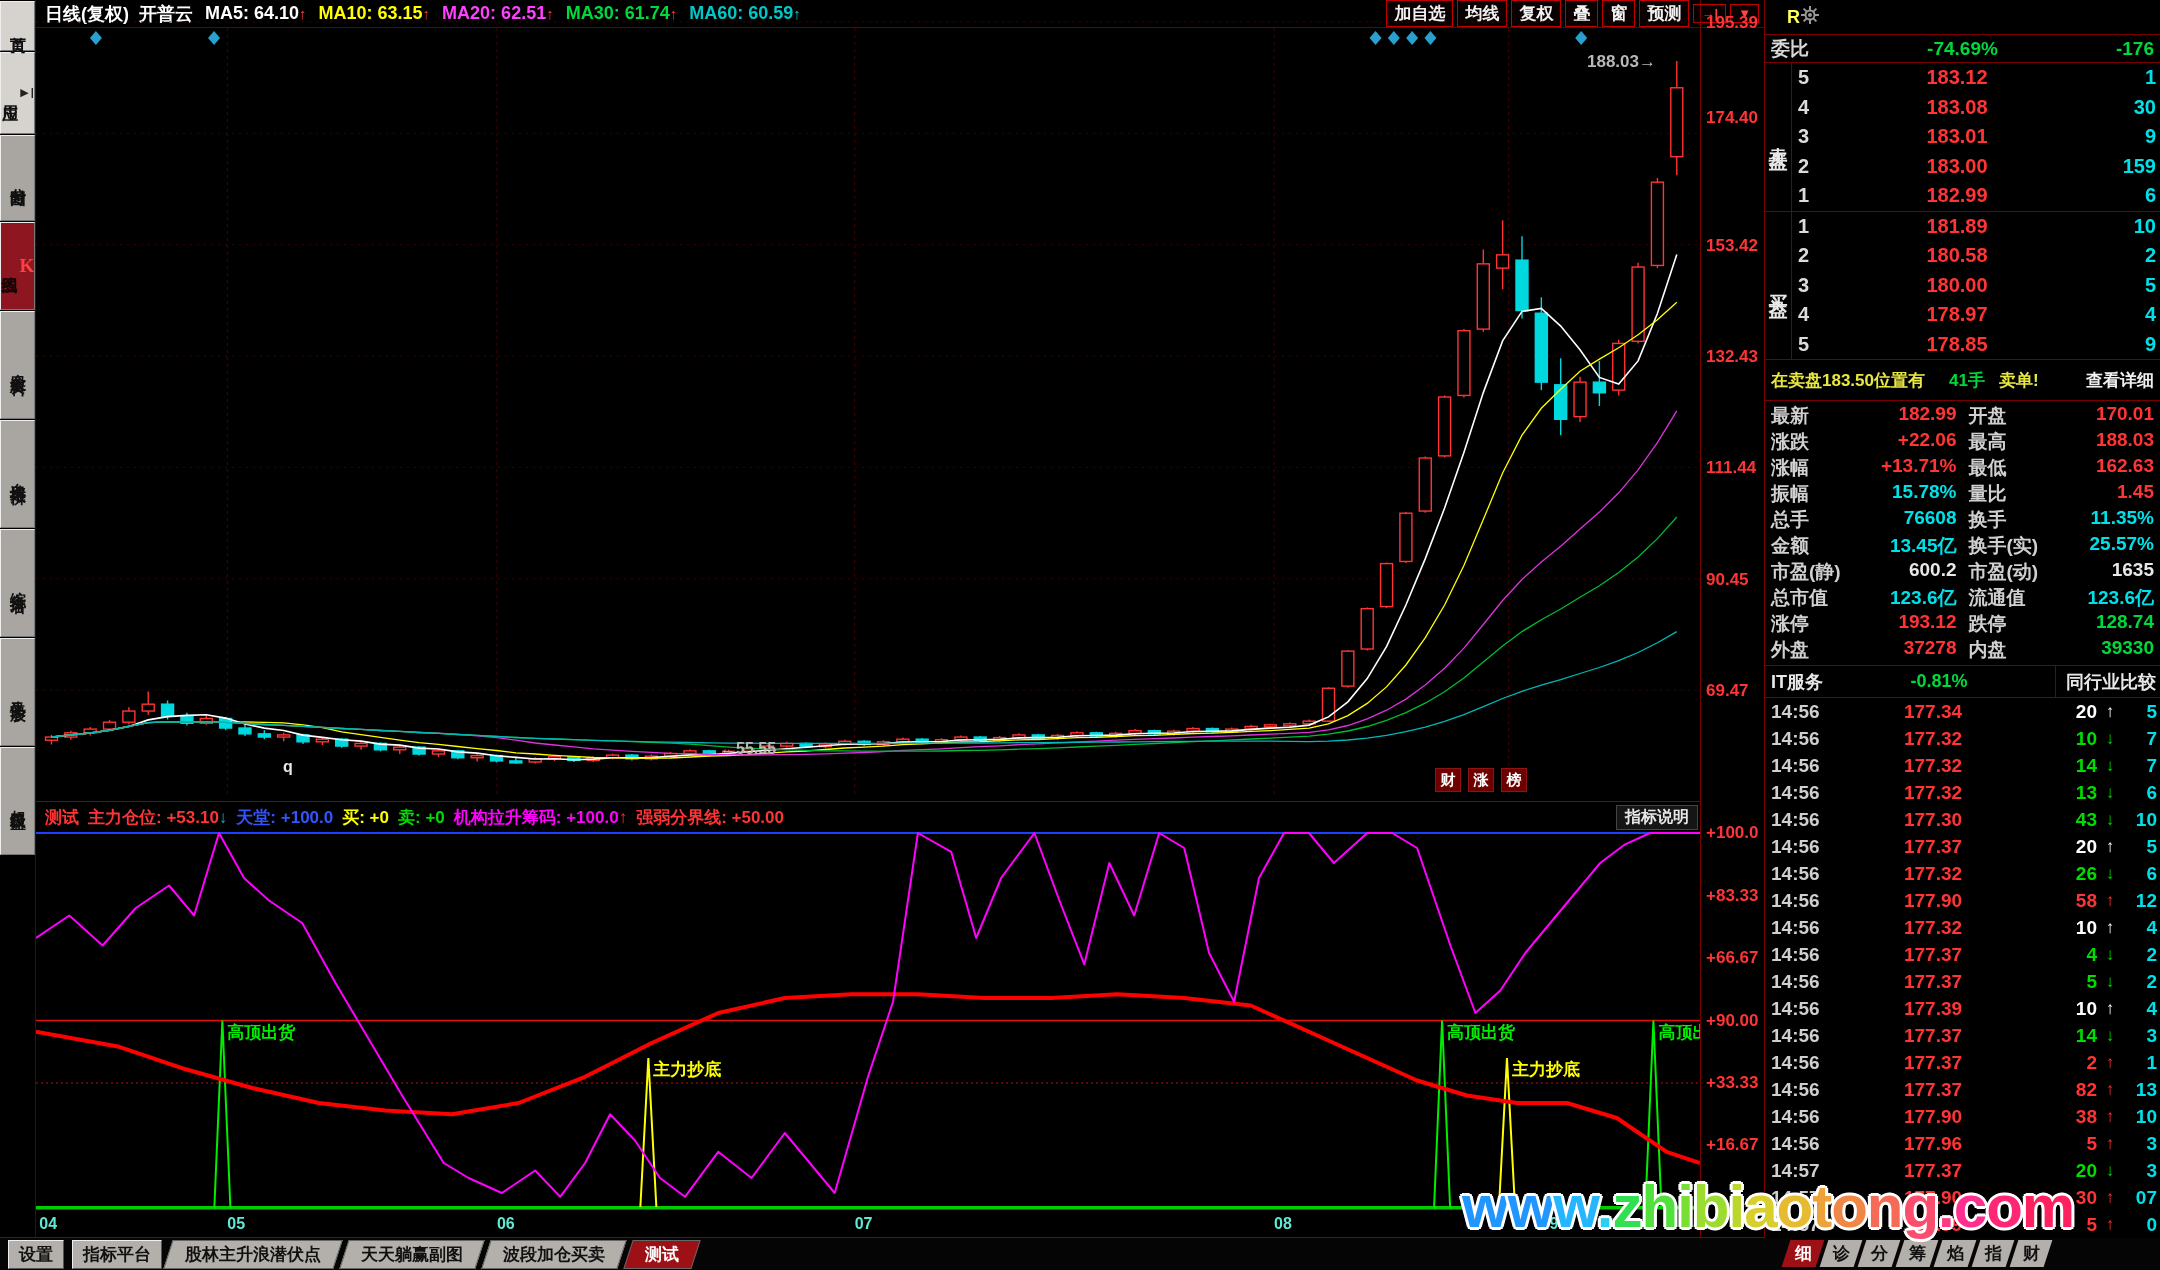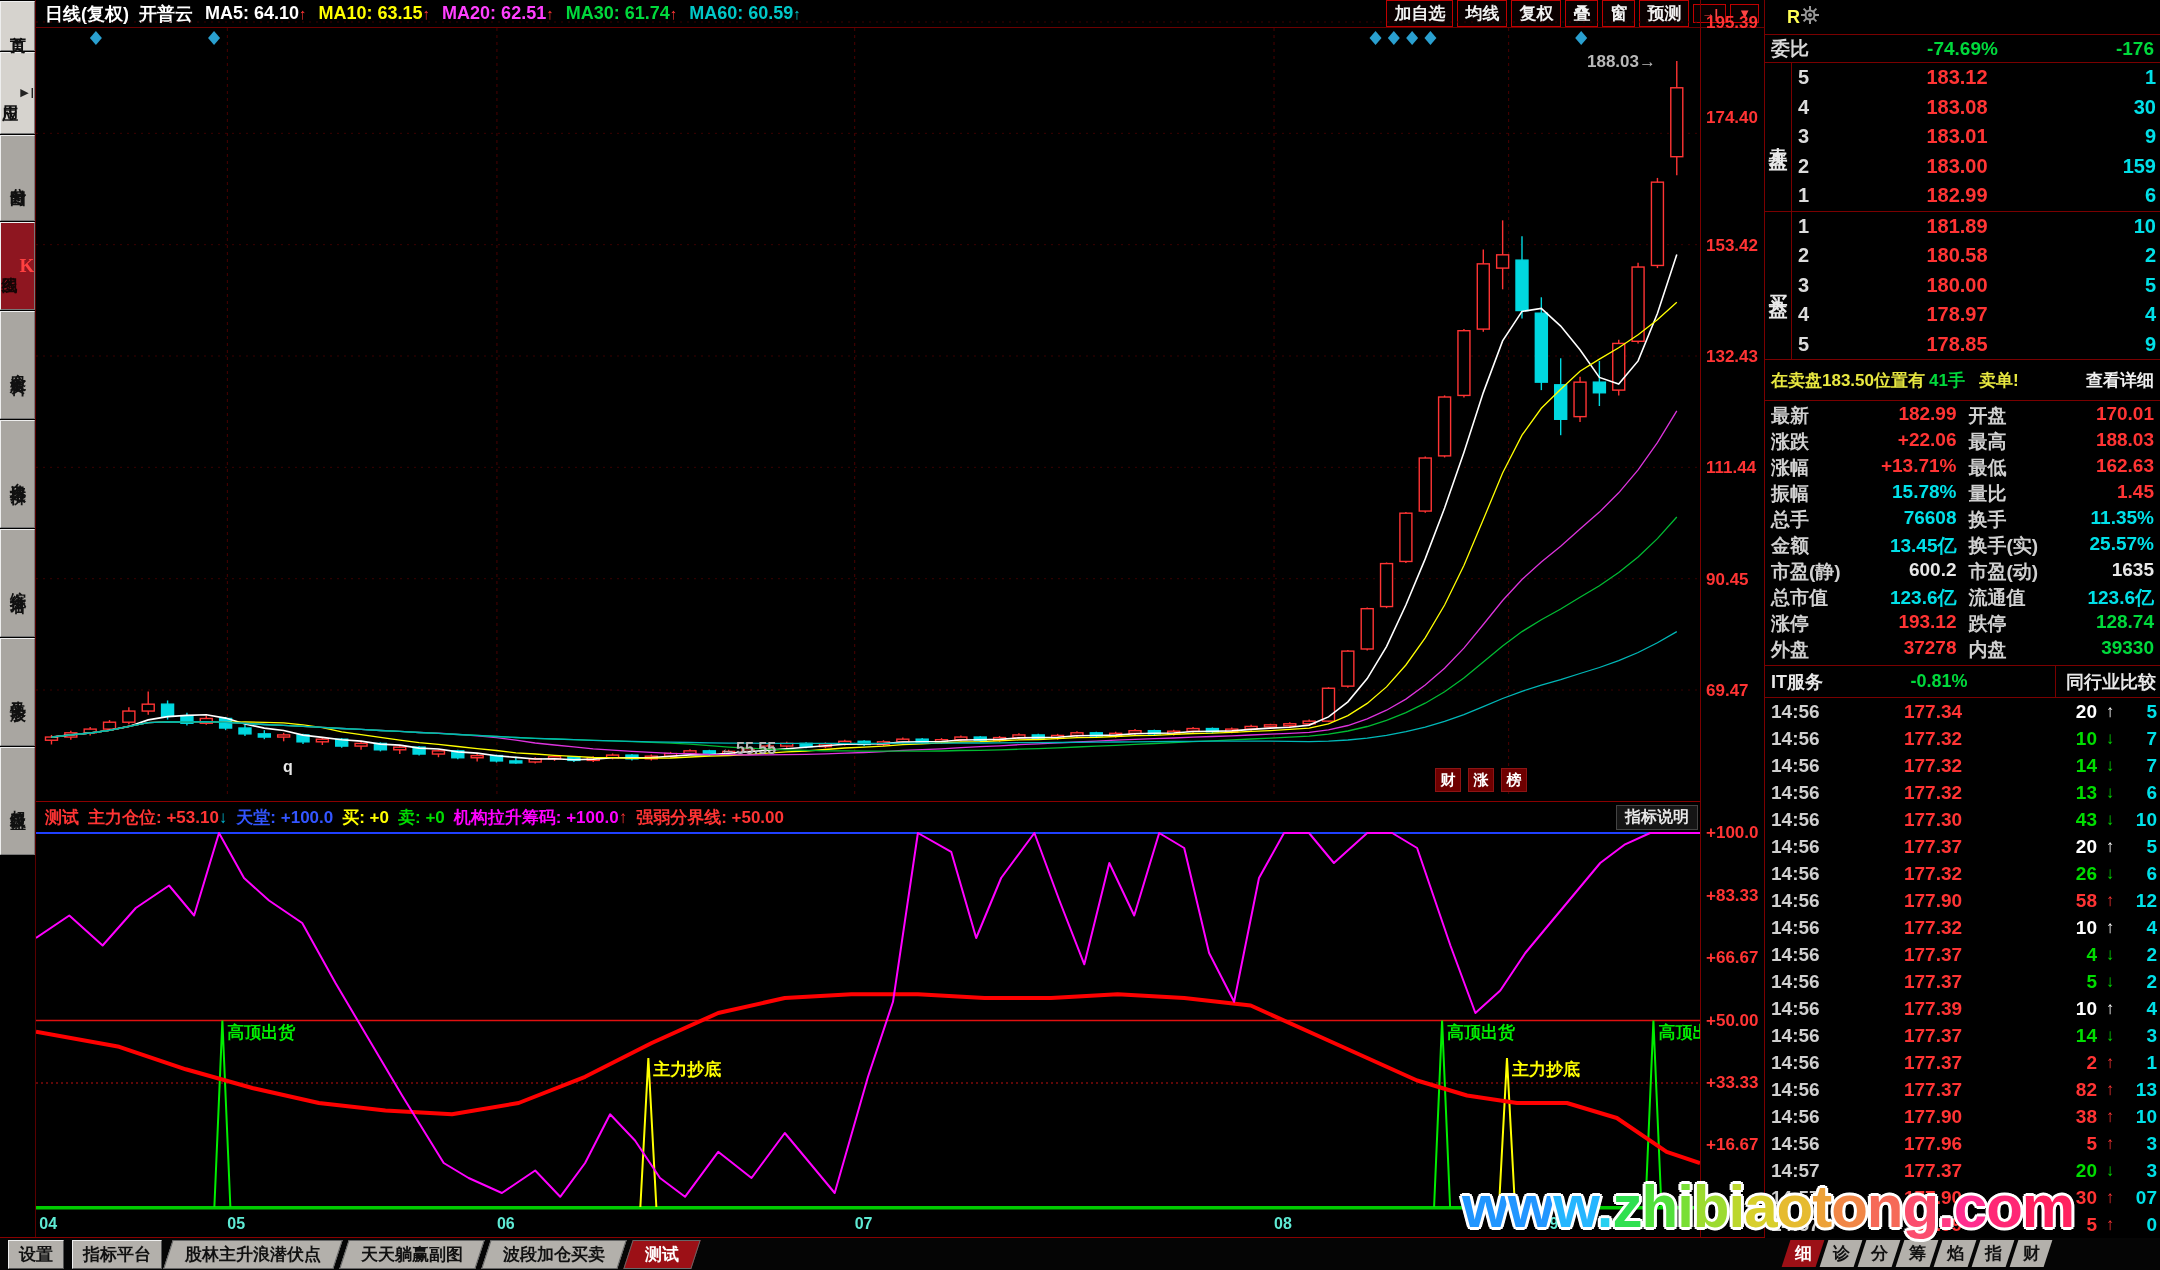--- a/index.html
+++ b/index.html
@@ -404,21 +404,21 @@
       <div class="axis-label" style="top: 235.649px;">153.42</div>
       <div class="axis-label" style="top: 347px;">132.43</div>
       <div class="axis-label" style="top: 458.351px;">111.44</div>
       <div class="axis-label" style="top: 569.702px;">90.45</div>
       <div class="axis-label" style="top: 681px;">69.47</div>
     </div>
   <div id="sub-axis-labels">
       <div class="axis-label" style="top: 823px;">+100.0</div>
       <div class="axis-label" style="top: 885.513px;">+83.33</div>
       <div class="axis-label" style="top: 947.987px;">+66.67</div>
-      <div class="axis-label" style="top: 1010.5px;">+50.00</div>
+      <div class="axis-label" style="top: 1010.5px;">+90.00</div>
       <div class="axis-label" style="top: 1073.01px;">+33.33</div>
       <div class="axis-label" style="top: 1135.49px;">+16.67</div>
     </div>
 
   <div class="abs" id="rpanel">
     <div id="rp-header">
       <span id="rp-marker">R</span>
       <span id="rp-gear">
         <svg width="20" height="20" viewBox="0 0 20 20">
             <g stroke="#9a9a9a" stroke-width="2" fill="none">
@@ -492,21 +492,21 @@
             <div class="book-row">
               <span class="lv">5</span>
               <span class="pr">178.85</span>
               <span class="vv">9</span>
             </div>
           </div>
       </div>
     </div>
     <div id="rp-notice">
       <span style="color:#e8e840;margin-left:6px;">在卖盘183.50位置有</span>
-      <span style="color:#00d93c;margin-left:4px;">41手</span>
+      <span style="color:#00d93c;margin-left:24px;">41手</span>
       <span style="color:#e8e840;margin-left:14px;">卖单!</span>
       <span style="color:#f0f0f0;margin-left:auto;margin-right:6px;">查看详细</span>
     </div>
     <div id="rp-stats">
         <div class="st-row">
           <div class="st-cell">
             <span class="st-lbl">最新</span>
             <span class="st-val" style="color: rgb(255, 52, 52);">182.99</span>
           </div>
           <div class="st-cell">

